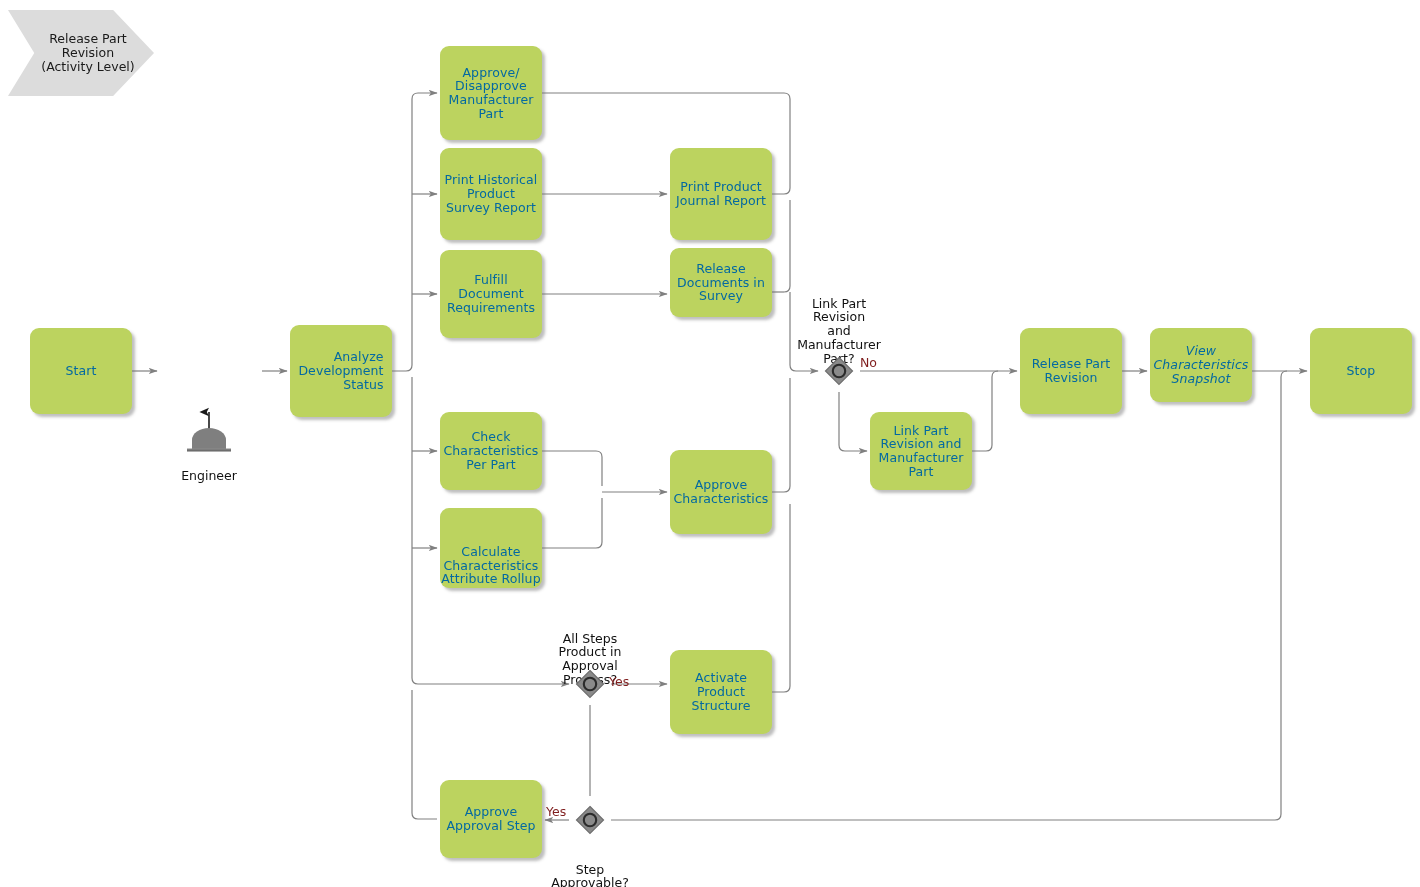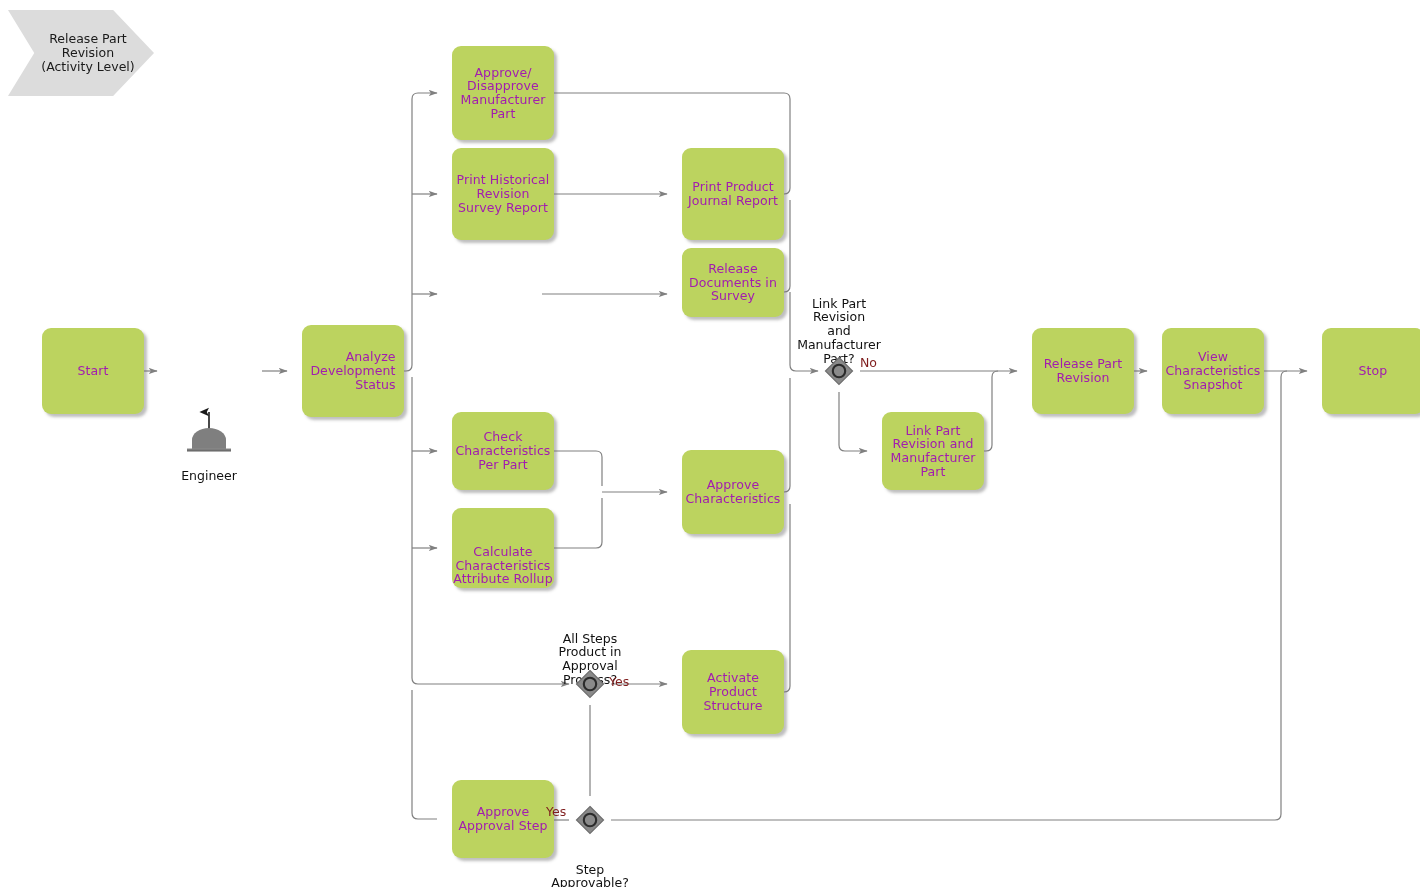--- a/index.html
+++ b/index.html
@@ -27,28 +27,27 @@
   }
   .node {
     position: absolute;
     box-sizing: border-box;
     background: #bcd35f;
     border-radius: 9px;
     display: flex;
     align-items: center;
     justify-content: center;
     text-align: center;
-    color: #a21caf;
+    color: #0369a1;
     font-size: 12.5px;
     line-height: 13.7px;
     letter-spacing: 0.1px;
     box-shadow: 3px 3px 3px rgba(110,110,110,0.45);
     padding: 2px 0;
     white-space: pre-line;
-    margin-left: 12px;
   }
   .banner {
     position: absolute;
     box-sizing: border-box;
     background: #dcdcdc;
     display: flex;
     align-items: center;
     justify-content: center;
     text-align: center;
     color: #1a1a1a;
@@ -191,24 +190,28 @@
 
   <div class="node" style="left:440px; top:46px; width:102px; height:94px;">
     <span>Approve/
 Disapprove
 Manufacturer
 Part</span>
   </div>
 
   <div class="node" style="left:440px; top:148px; width:102px; height:92px;">
     <span>Print Historical
-Revision
+Product
 Survey Report</span>
   </div>
 
+  <div class="node" style="left:440px; top:250px; width:102px; height:88px;">
+    <span>Fulfill Document
+Requirements</span>
+  </div>
 
   <div class="node" style="left:440px; top:412px; width:102px; height:78px;">
     <span>Check
 Characteristics
 Per Part</span>
   </div>
 
   <div class="node" style="left:440px; top:508px; width:102px; height:80px;align-items:flex-end;">
     <span>Calculate
 Characteristics
@@ -246,21 +249,21 @@
 Revision and
 Manufacturer
 Part</span>
   </div>
 
   <div class="node" style="left:1020px; top:328px; width:102px; height:86px;">
     <span>Release Part
 Revision</span>
   </div>
 
-  <div class="node" style="left:1150px; top:328px; width:102px; height:86px;">
+  <div class="node" style="left:1150px; top:328px; width:102px; height:74px;font-style:italic;">
     <span>View
 Characteristics
 Snapshot</span>
   </div>
 
   <div class="node" style="left:1310px; top:328px; width:102px; height:86px;">
     <span>Stop</span>
   </div>
 
   <div class="label" style="left:779px; top:283px; width:120px;">

